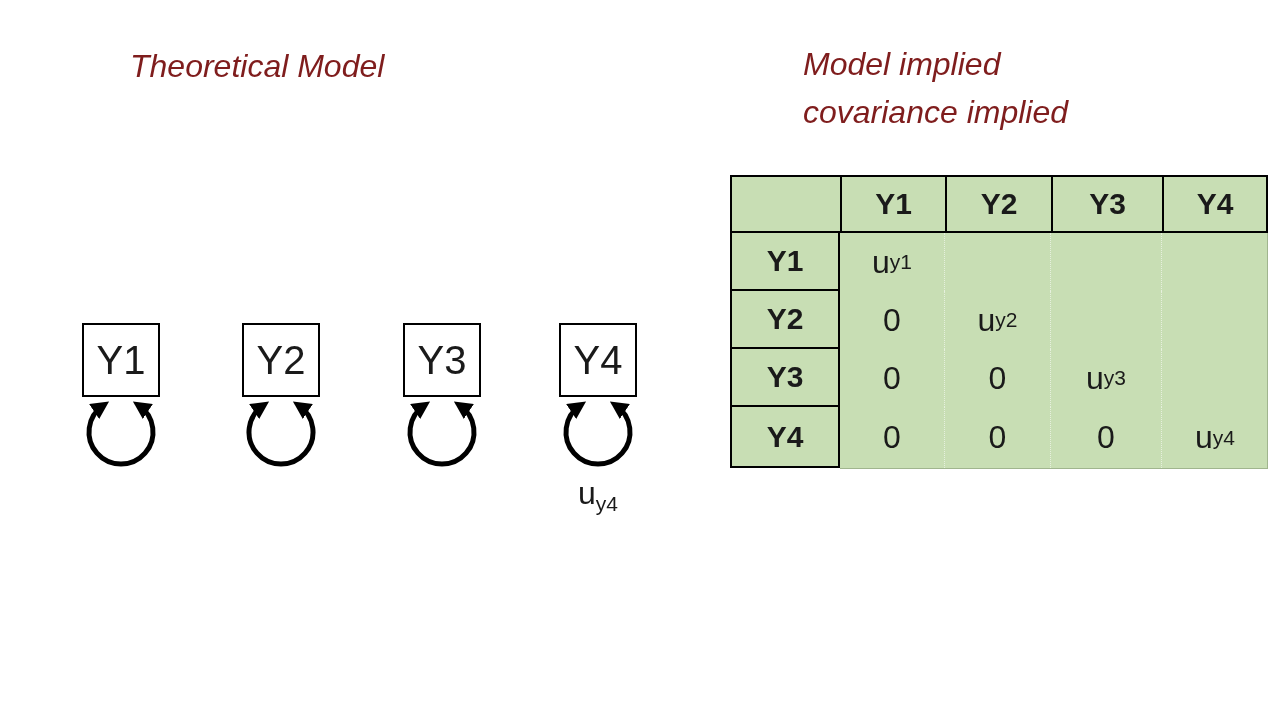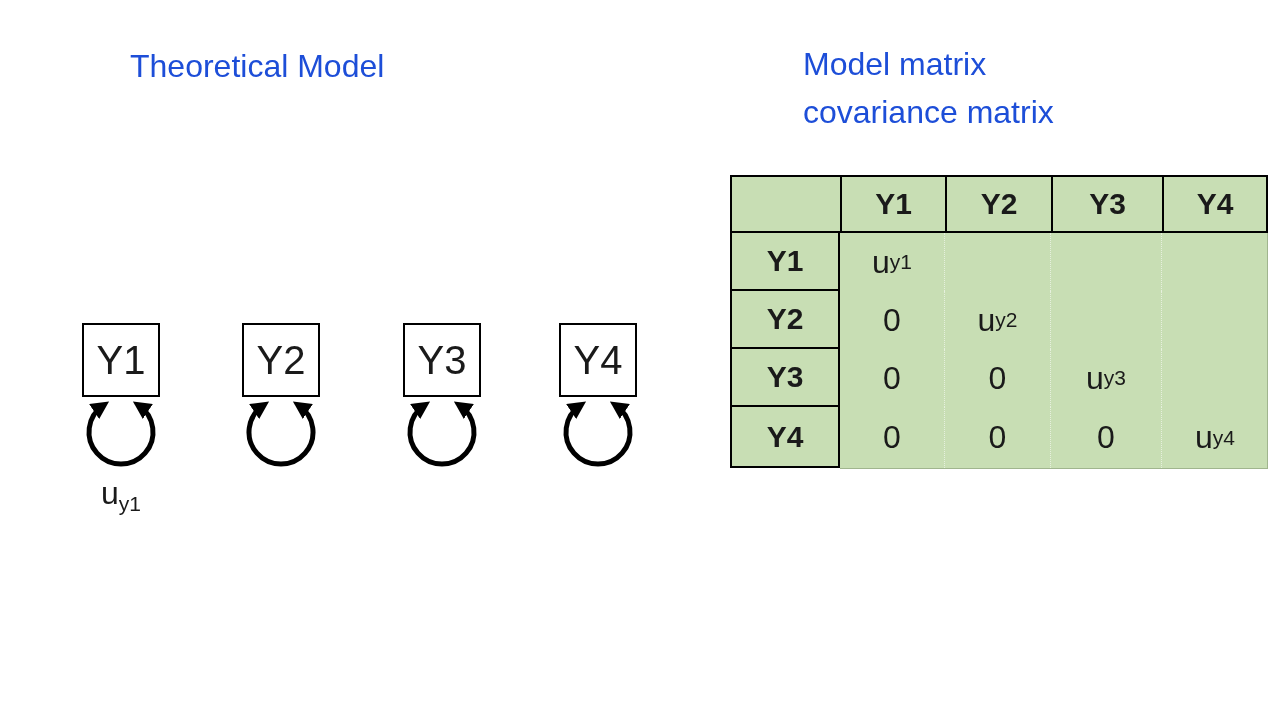--- a/index.html
+++ b/index.html
@@ -15,22 +15,23 @@
     height: 720px;
     background: #ffffff;
     overflow: hidden;
   }
 
   
   .title {
     position: absolute;
     font-size: 32px;
     line-height: 48px;
-    color: #1d4ed8;
+    color: #7f1d1d;
     white-space: pre-line;
+    font-style: italic;
   }
   .title-left  { left: 130px; top: 42px; width: 420px; }
   .title-right { left: 803px; top: 40px; width: 280px; }
 
   
   .var-group {
     position: absolute;
     top: 323px;
     width: 110px;
     height: 200px;
@@ -145,59 +146,59 @@
 
   <svg width="0" height="0" style="position:absolute">
     <defs>
       <marker id="ah" viewBox="0 0 10 10" refX="6" refY="5" markerWidth="3.6" markerHeight="3.6" orient="auto-start-reverse" markerUnits="strokeWidth">
         <path d="M0,0 L10,5 L0,10 z" fill="#000"></path>
       </marker>
     </defs>
   </svg>
 
   <div class="title title-left">Theoretical Model</div>
-  <div class="title title-right">Model matrix covariance matrix</div>
+  <div class="title title-right">Model implied covariance implied</div>
 
   <div class="var-group" style="left:66px">
     <div class="var-box">
       <span>Y1</span>
     </div>
     <svg class="loop-svg" viewBox="0 0 110 96">
       <path d="M 37.1 23.5 A 32 32 0 1 0 72.9 23.5" fill="none" stroke="#000" stroke-width="5" marker-start="url(#ah)" marker-end="url(#ah)"></path>
     </svg>
+  </div>
+
+  <div class="var-group" style="left:226px">
+    <div class="var-box">
+      <span>Y2</span>
+    </div>
+    <svg class="loop-svg" viewBox="0 0 110 96">
+      <path d="M 37.1 23.5 A 32 32 0 1 0 72.9 23.5" fill="none" stroke="#000" stroke-width="5" marker-start="url(#ah)" marker-end="url(#ah)"></path>
+    </svg>
+  </div>
+
+  <div class="var-group" style="left:387px">
+    <div class="var-box">
+      <span>Y3</span>
+    </div>
+    <svg class="loop-svg" viewBox="0 0 110 96">
+      <path d="M 37.1 23.5 A 32 32 0 1 0 72.9 23.5" fill="none" stroke="#000" stroke-width="5" marker-start="url(#ah)" marker-end="url(#ah)"></path>
+    </svg>
+  </div>
+
+  <div class="var-group" style="left:543px">
+    <div class="var-box">
+      <span>Y4</span>
+    </div>
+    <svg class="loop-svg" viewBox="0 0 110 96">
+      <path d="M 37.1 23.5 A 32 32 0 1 0 72.9 23.5" fill="none" stroke="#000" stroke-width="5" marker-start="url(#ah)" marker-end="url(#ah)"></path>
+    </svg>
     <div class="err-label">
-      <span>u</span><span class="sub">y1</span>
-    </div>
-  </div>
-
-  <div class="var-group" style="left:226px">
-    <div class="var-box">
-      <span>Y2</span>
-    </div>
-    <svg class="loop-svg" viewBox="0 0 110 96">
-      <path d="M 37.1 23.5 A 32 32 0 1 0 72.9 23.5" fill="none" stroke="#000" stroke-width="5" marker-start="url(#ah)" marker-end="url(#ah)"></path>
-    </svg>
-  </div>
-
-  <div class="var-group" style="left:387px">
-    <div class="var-box">
-      <span>Y3</span>
-    </div>
-    <svg class="loop-svg" viewBox="0 0 110 96">
-      <path d="M 37.1 23.5 A 32 32 0 1 0 72.9 23.5" fill="none" stroke="#000" stroke-width="5" marker-start="url(#ah)" marker-end="url(#ah)"></path>
-    </svg>
-  </div>
-
-  <div class="var-group" style="left:543px">
-    <div class="var-box">
-      <span>Y4</span>
-    </div>
-    <svg class="loop-svg" viewBox="0 0 110 96">
-      <path d="M 37.1 23.5 A 32 32 0 1 0 72.9 23.5" fill="none" stroke="#000" stroke-width="5" marker-start="url(#ah)" marker-end="url(#ah)"></path>
-    </svg>
+      <span>u</span><span class="sub">y4</span>
+    </div>
   </div>
 
   <div class="cov-table">
     <div class="thead">
       <div class="hcell c0"></div>
       <div class="hcell c1">Y1</div>
       <div class="hcell c2">Y2</div>
       <div class="hcell c3">Y3</div>
       <div class="hcell c4">Y4</div>
     </div>

